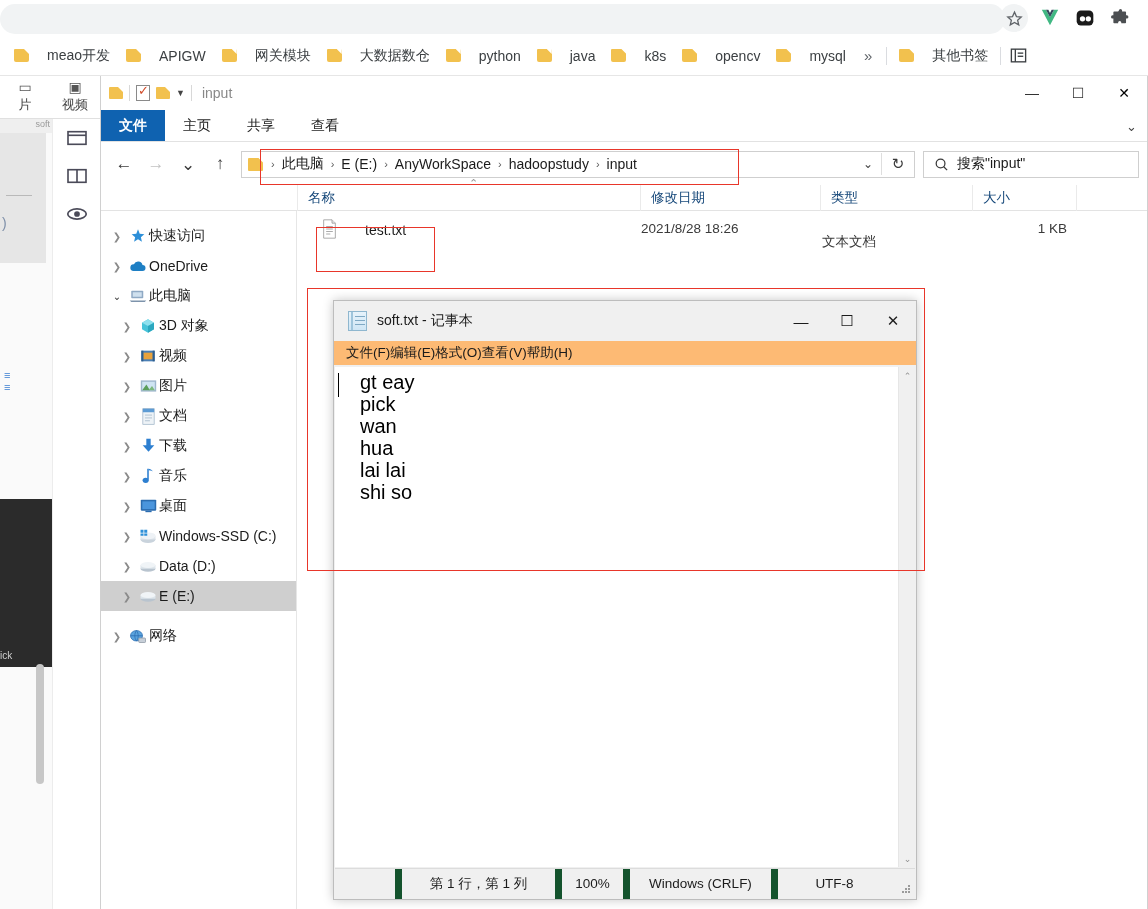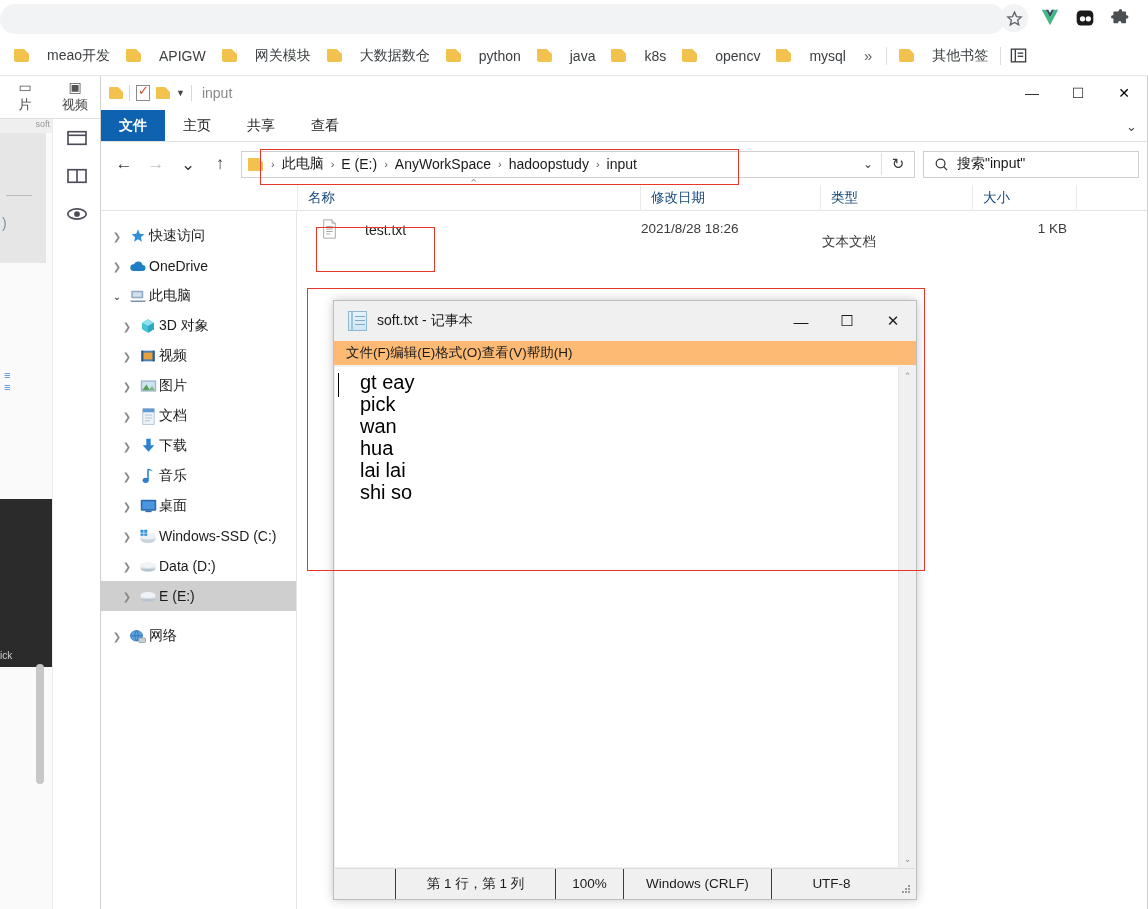--- a/index.html
+++ b/index.html
@@ -169,21 +169,21 @@
              font-family:"Liberation Sans", sans-serif; white-space:pre;margin-left:21px; }
   .np-caret { position:absolute; left:3px; top:6px; width:1px; height:24px; background:#000; }
   .np-vscroll { position:absolute; right:0; top:0; width:17px; height:500px; background:#f0f0f0; border-left:1px solid #e6e6e6;}
   .np-vsc-up { position:absolute; left:0; top:0; width:17px; height:17px; display:flex; align-items:center;
                justify-content:center; font-size:9px; color:#909090;}
   .np-vsc-dn { position:absolute; left:0; bottom:0; width:17px; height:17px; display:flex; align-items:center;
                justify-content:center; font-size:9px; color:#909090;}
   .np-status { position:absolute; left:1px; bottom:1px; width:580px; height:30px; background:#f0f0f0;
                border-top:1px solid #dcdcdc; display:flex; align-items:center; }
   .np-sec { height:30px; display:flex; align-items:center; justify-content:center; font-size:13.5px; color:#1b1b1b;
-            border-left:1px solid #14532d; }
+            border-left:7px solid #14532d; }
   .np-grip { position:absolute; right:3px; bottom:3px; width:12px; height:12px; }
 </style>
 </head>
 <body>
 
 <div id="root">
 
   <div class="browser-top">
     <div class="omnibox-tail"></div>
     <div class="brw-icons">

